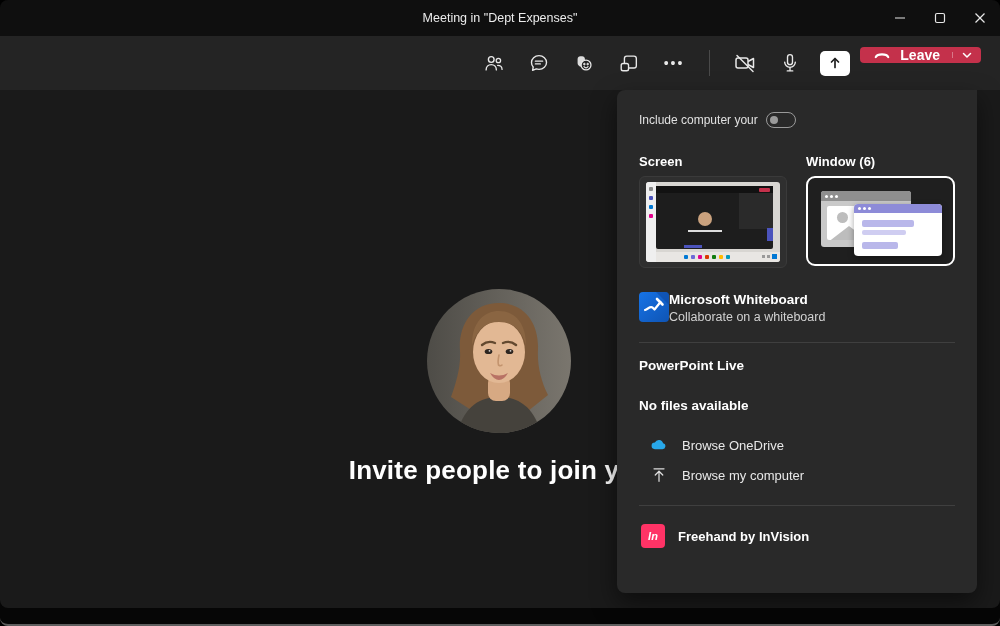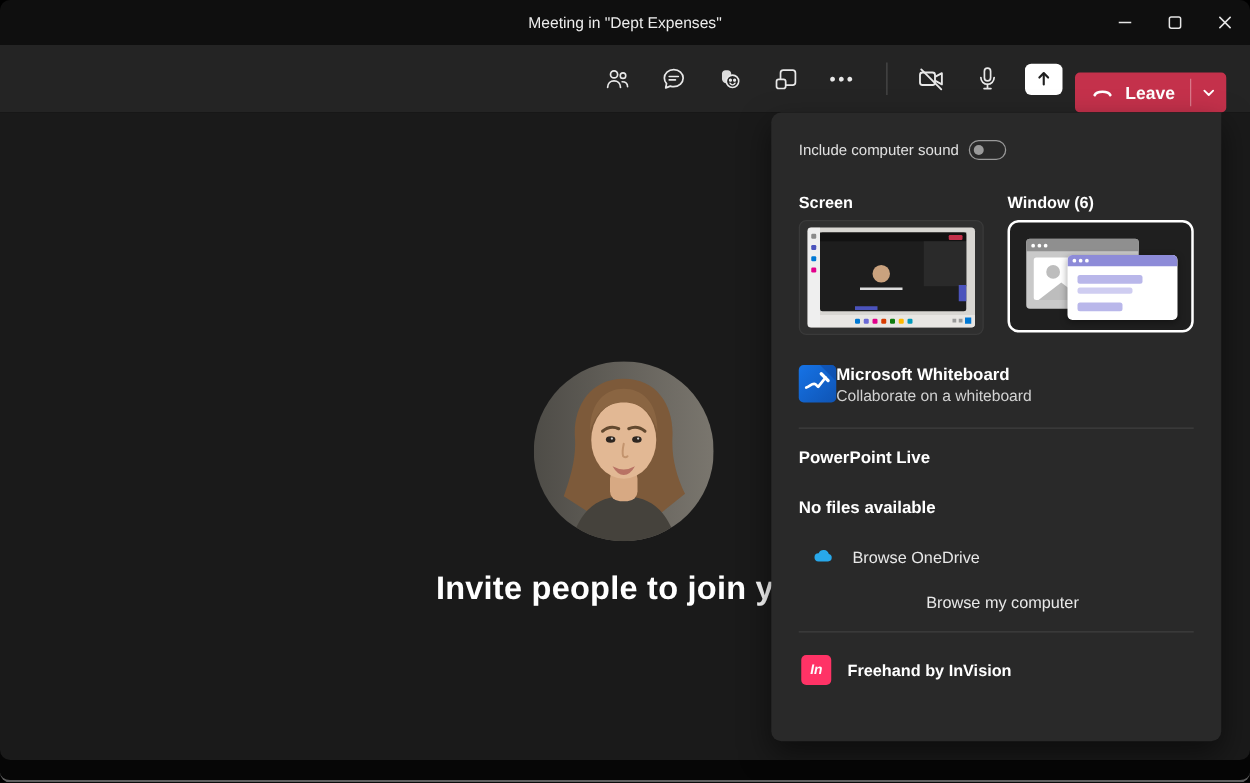--- a/index.html
+++ b/index.html
@@ -17,21 +17,21 @@
   .toolbar { position:absolute; top:36px; left:0; right:0; height:54px; background:#242424; }
   .tb-left { position:absolute; left:22px; top:0; height:54px; display:flex; align-items:center; gap:13px; }
   .timer { color:#e6e6e6; font-size:13px; }
   .tb-icons { position:absolute; left:476px; top:0; height:54px; display:flex; align-items:center; gap:9px; }
   .tb-btn { width:36px; height:36px; display:flex; align-items:center; justify-content:center; background:transparent; border:none; cursor:pointer; position:relative; }
   .tb-btn svg { stroke:#e8e8e8; }
   .tb-divider { width:1px; height:26px; background:#4a4a4a; margin:0 8px; }
   .more-dots { color:#e8e8e8; font-size:14px; letter-spacing:2px; }
   .share-btn .share-box { width:30px; height:25px; background:#ffffff; border-radius:5px; display:flex; align-items:center; justify-content:center; }
   .share-underline { position:absolute; left:-2px; top:47px; width:44px; height:3px; border-radius:3px; background:#7b83eb; }
-  .leave-split { position:absolute; right:19px; top:11px; height:32px; display:flex; background:#c4314b; border-radius:4px; overflow:hidden;margin-top:11px; }
+  .leave-split { position:absolute; right:19px; top:11px; height:16px; display:flex; background:#c4314b; border-radius:4px; overflow:hidden; }
   .leave-main { display:flex; align-items:center; gap:8px; padding:0 12px; background:transparent; border:none; cursor:pointer; }
   .leave-main span { color:#fff; font-size:14px; font-weight:bold; }
   .leave-divider { width:1px; background:rgba(255,255,255,.35); margin:5px 0; }
   .leave-chevron { width:28px; display:flex; align-items:center; justify-content:center; background:transparent; border:none; cursor:pointer; }
 
   
   .stage { position:absolute; top:90px; left:0; right:0; height:518px; background:#1a1a1a; border-radius:0 0 8px 8px; }
   .avatar { position:absolute; left:427px; top:199px; width:144px; height:144px; border-radius:50%; overflow:hidden; }
   .invite-text { position:absolute; left:0; top:365px; width:100%; text-align:center; color:#fff; font-size:26px; font-weight:bold; letter-spacing:.2px; }
 
@@ -88,21 +88,21 @@
   .row-sub { color:#d2d2d2; font-size:12.5px; margin-top:3px; }
 
   .divider { height:1px; background:#3f3f3f; margin-top:18px; }
 
   .ppt { margin-top:15px; }
   .empty-files { color:#fff; font-size:13.5px; font-weight:bold; margin-top:25px; }
 
   .browse { margin-top:18px; }
   .browse-row { display:flex; align-items:center; gap:13px; height:28px; padding-left:10px; background:transparent; border:none; cursor:pointer; width:100%; }
   .browse-row span { color:#e8e8e8; font-size:13px; }
-  .browse-row + .browse-row { margin-top:2px;flex-direction:column; }
+  .browse-row + .browse-row { margin-top:2px; }
 
   .freehand-row { display:flex; align-items:center; gap:13px; margin-top:14px; padding:4px 2px; cursor:pointer; }
   .fh-icon { width:24px; height:24px; border-radius:4px; background:#ff3366; color:#fff; font-size:11px; font-weight:bold; font-style:italic; display:flex; align-items:center; justify-content:center; flex:none; }
   .fh-label { color:#fff; font-size:13px; font-weight:bold; }
 </style>
 </head>
 <body>
 
 <div class="window">
 
@@ -233,21 +233,21 @@
         <path d="M72 66 Q70.5 73 71.5 76 Q73.5 77.5 75 76" stroke="#c3946e" stroke-width="1.6" fill="none" stroke-linecap="round"></path>
         <path d="M63 84 Q72 89 81 84 Q77 91 72 91 Q67 91 63 84 Z" fill="#b87264"></path>
       </svg>
     </div>
     <div class="invite-text">Invite people to join you</div>
   </div>
 
   <div class="panel">
     <div class="panel-header">
       <div class="sound-ctl">
-        <span class="sound-label">Include computer sound</span>
+        <span class="sound-label">Include computer your</span>
         <div class="toggle">
           <div class="knob"></div>
         </div>
       </div>
     </div>
 
     <div class="thumb-labels">
       <div class="lbl">Screen</div>
       <div class="lbl">Window (6)</div>
     </div>

